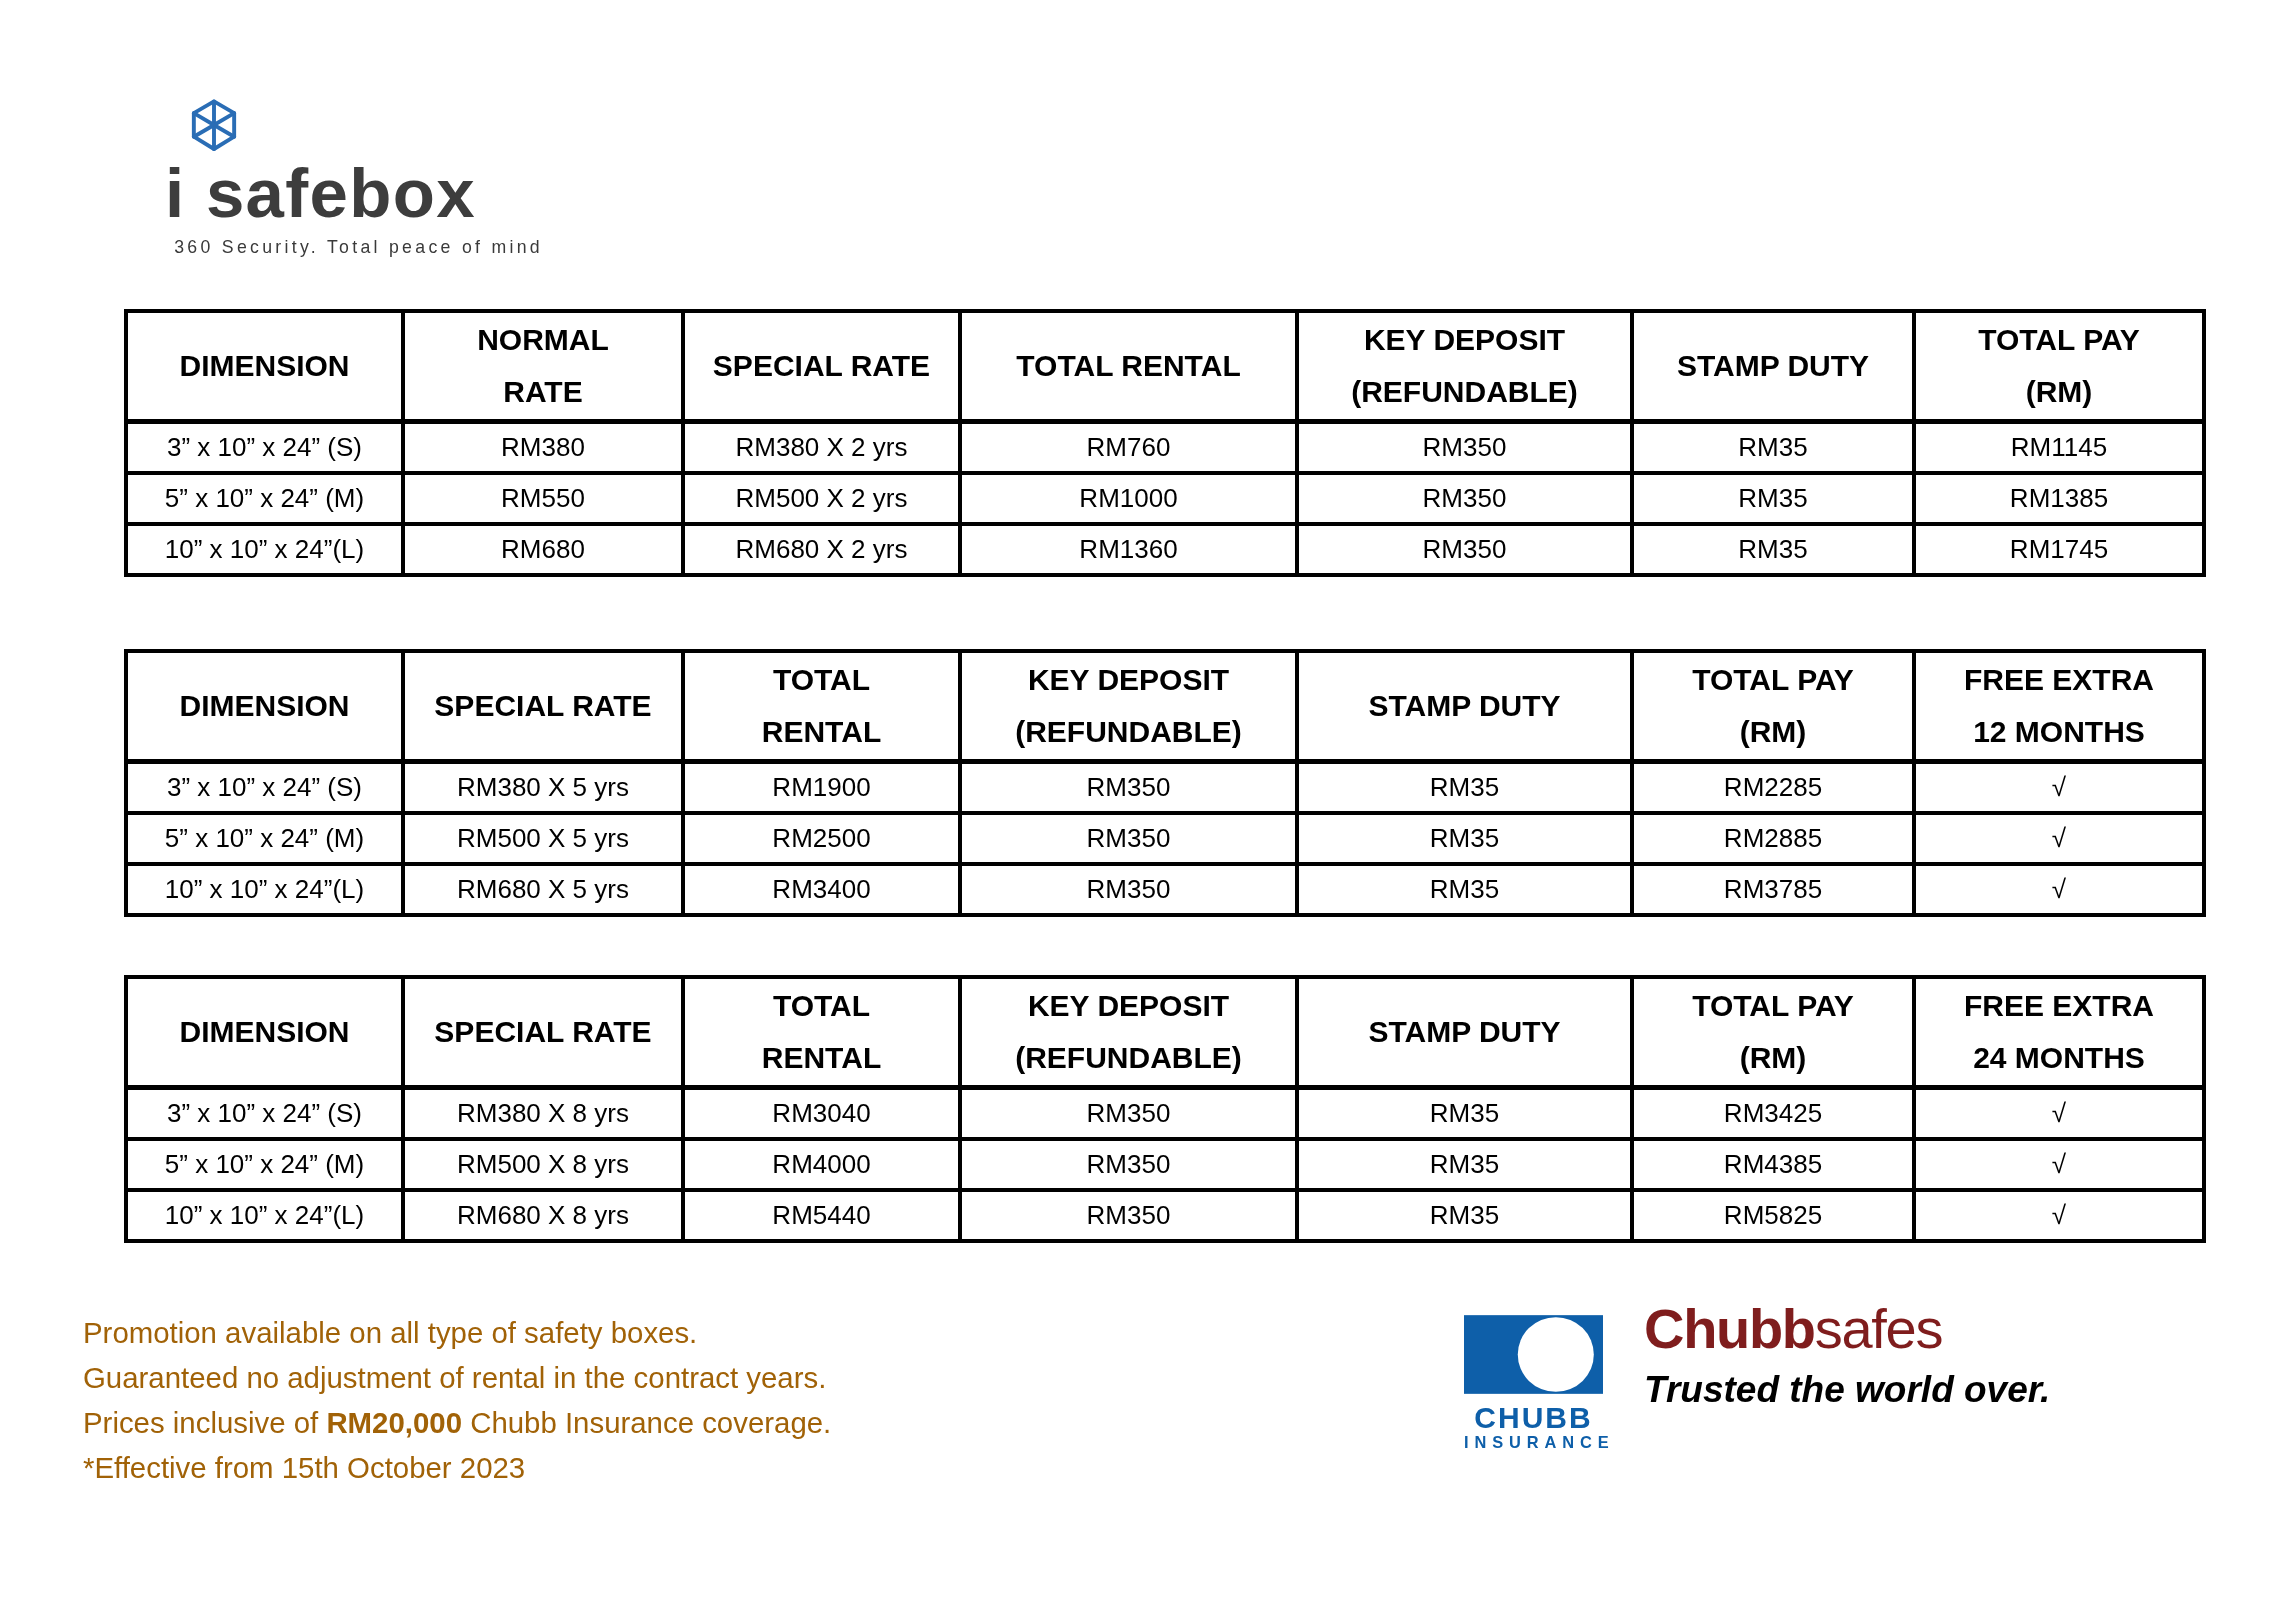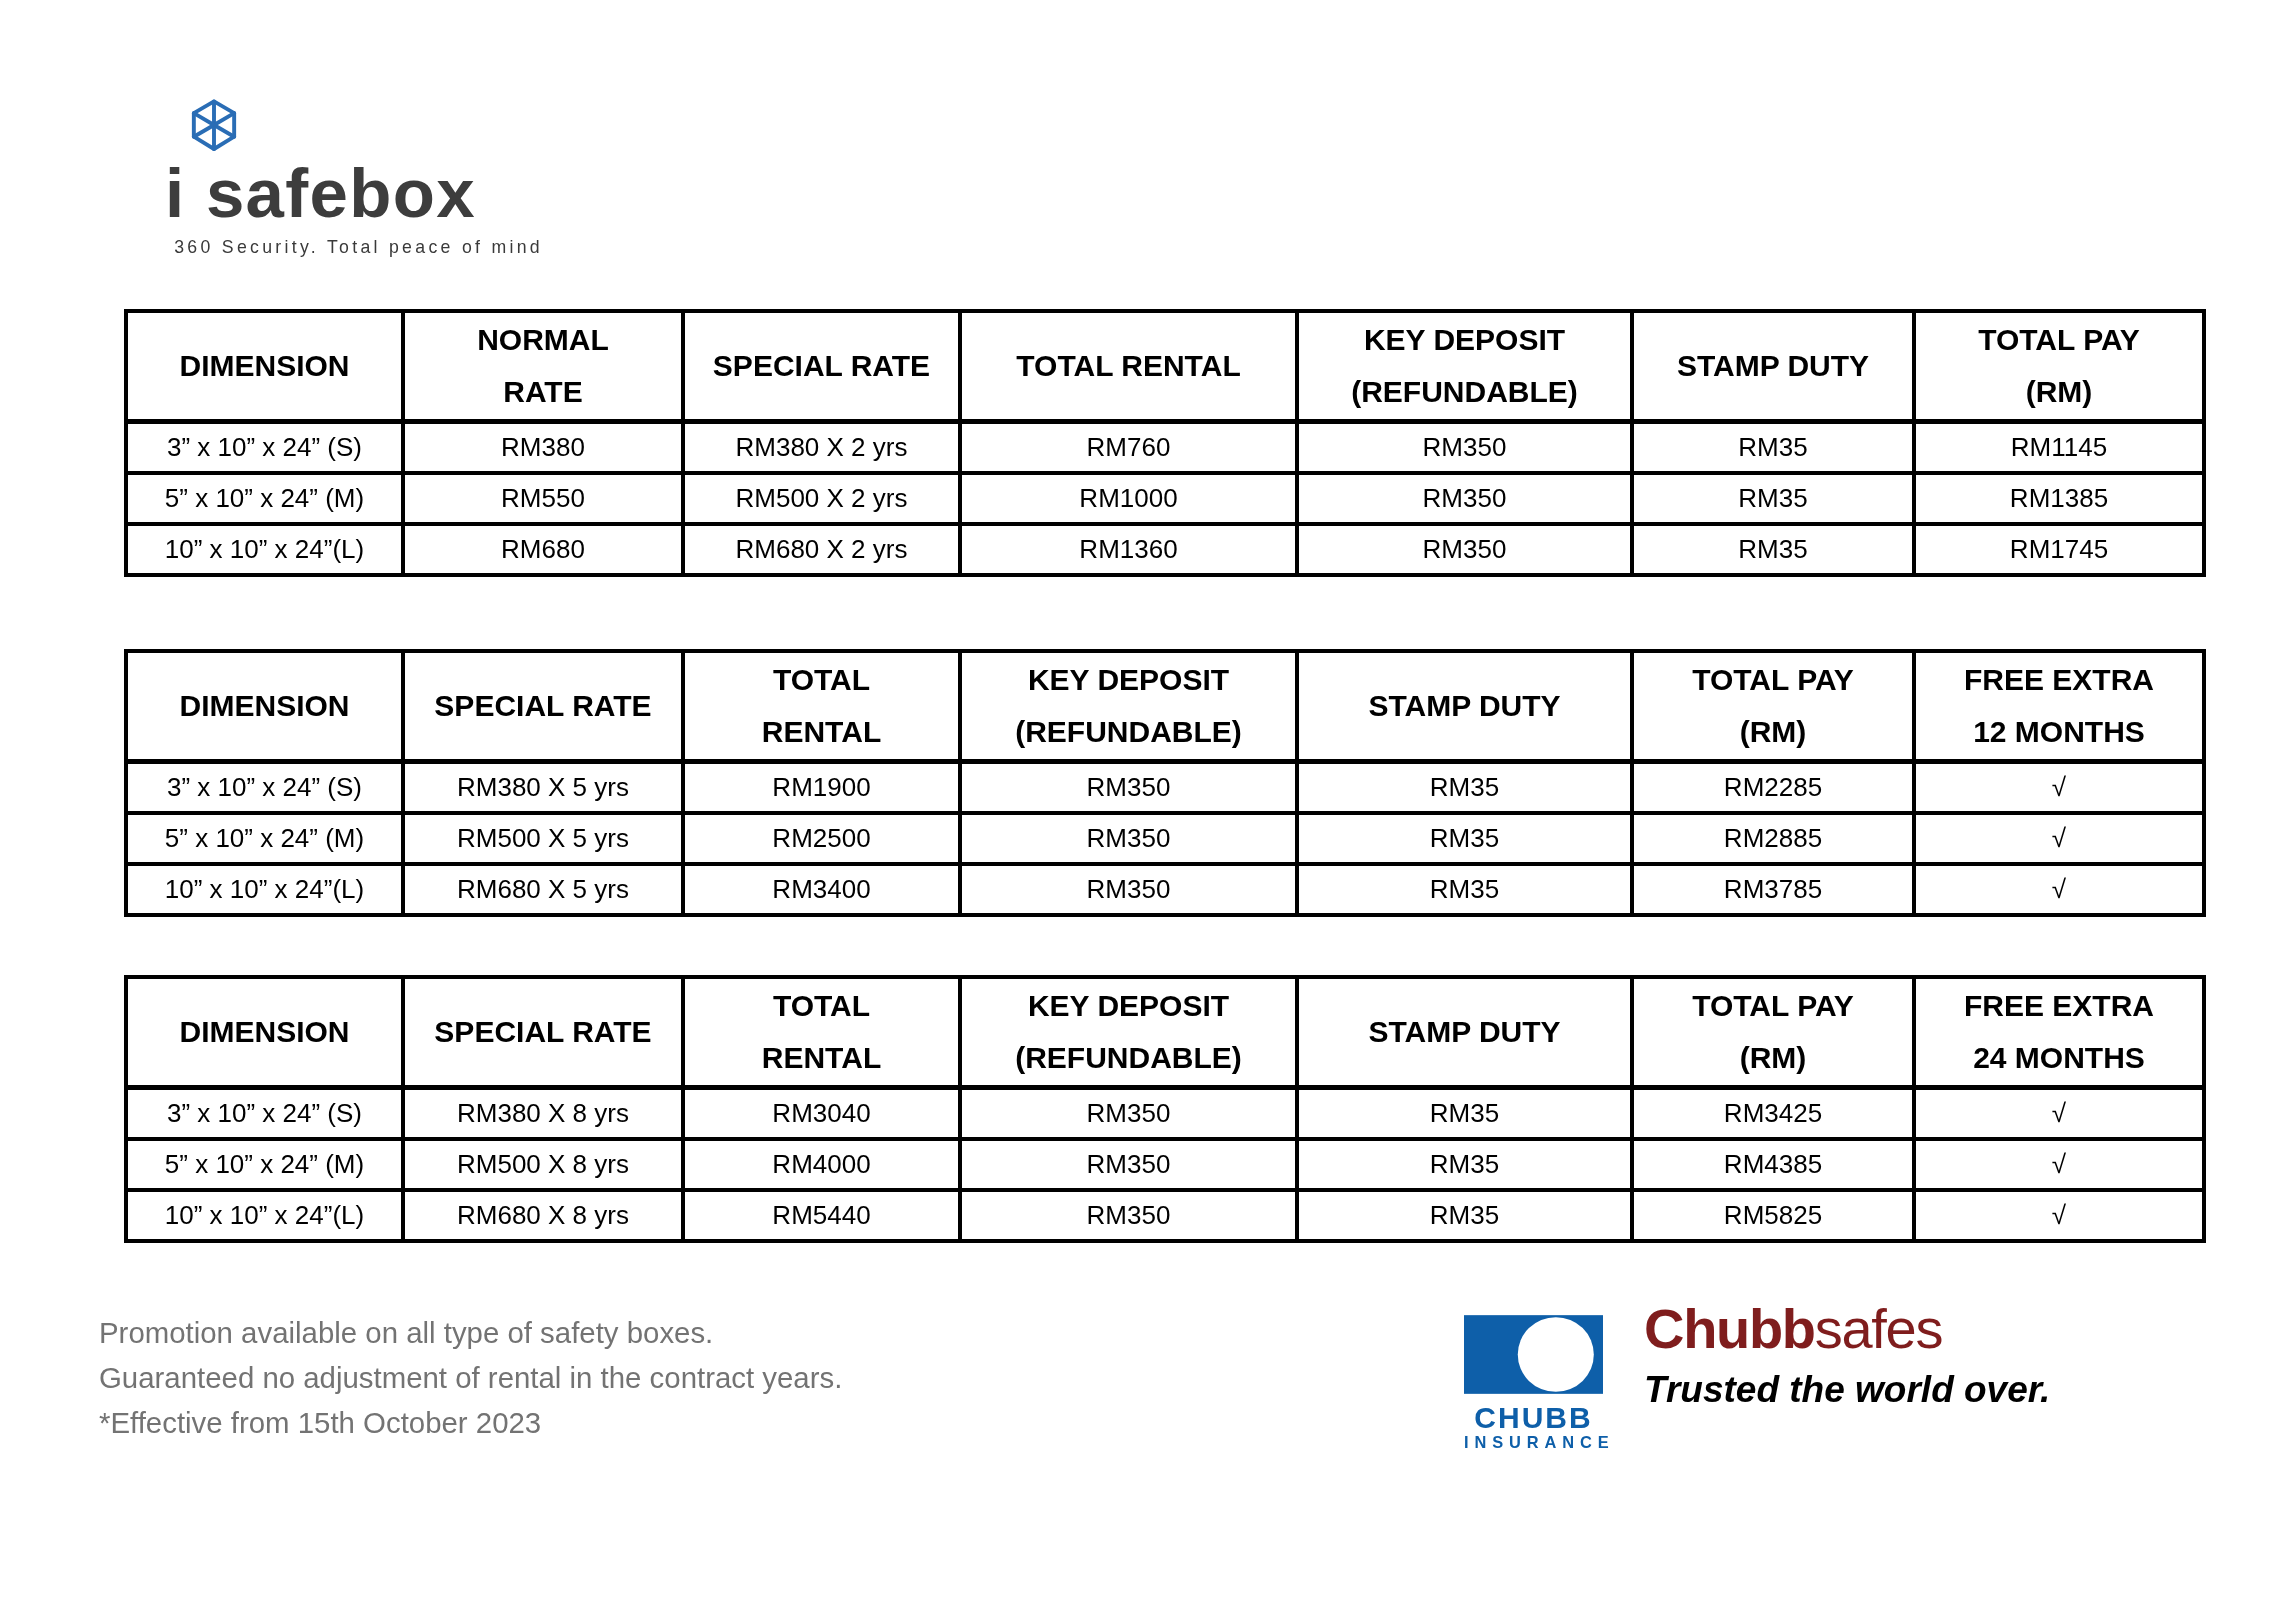--- a/index.html
+++ b/index.html
@@ -32,21 +32,21 @@
   .price-table th { height:106px; border-bottom-width:5.9px; }
   .price-table td { height:47px; font-size:26px; }
   .hwrap {
     display:flex; flex-direction:column; align-items:center; justify-content:center;
     gap:22px; height:100%; font-size:30px; font-weight:bold; line-height:1;
     letter-spacing:0px;
   }
   .hline:empty { display:none; }
 
   
-  .notes { position:absolute; left:99px; top:1310px; font-size:29.4px; line-height:45px; color:#737373; }
+  .notes { position:absolute; left:83px; top:1310px; font-size:29.4px; line-height:45px; color:#a16207; }
   .notes .bold { font-weight:bold; }
 
   
   .chubb-logo { position:absolute; left:1464px; top:1315px; width:139px; text-align:center; }
   .chubb-logo .mark { display:block; }
   .chubb-name {
     color:#0e5fa9; font-weight:bold; font-size:30px; letter-spacing:2px;
     margin-top:9.2px; line-height:1;
   }
   .chubb-sub {
@@ -324,20 +324,21 @@
       <td>RM35</td>
       <td>RM5825</td>
       <td>√</td>
     </tr>
   </tbody>
     </table>
 
   <div class="notes">
     <div>Promotion available on all type of safety boxes.</div>
     <div>Guaranteed no adjustment of rental in the contract years.</div>
+    <div><span>Prices inclusive of </span><span class="bold">RM20,000</span><span> Chubb Insurance coverage.</span></div>
     <div>*Effective from 15th October 2023</div>
   </div>
 
   <div class="chubb-logo">
     <svg class="mark" width="139" height="79" viewBox="0 0 212 120">
       <rect x="0" y="0" width="212" height="120" fill="#0e5fa9"></rect>
       <ellipse cx="140" cy="60" rx="58" ry="57" fill="#ffffff"></ellipse>
     </svg>
     <div class="chubb-name">CHUBB</div>
     <div class="chubb-sub">INSURANCE</div>

